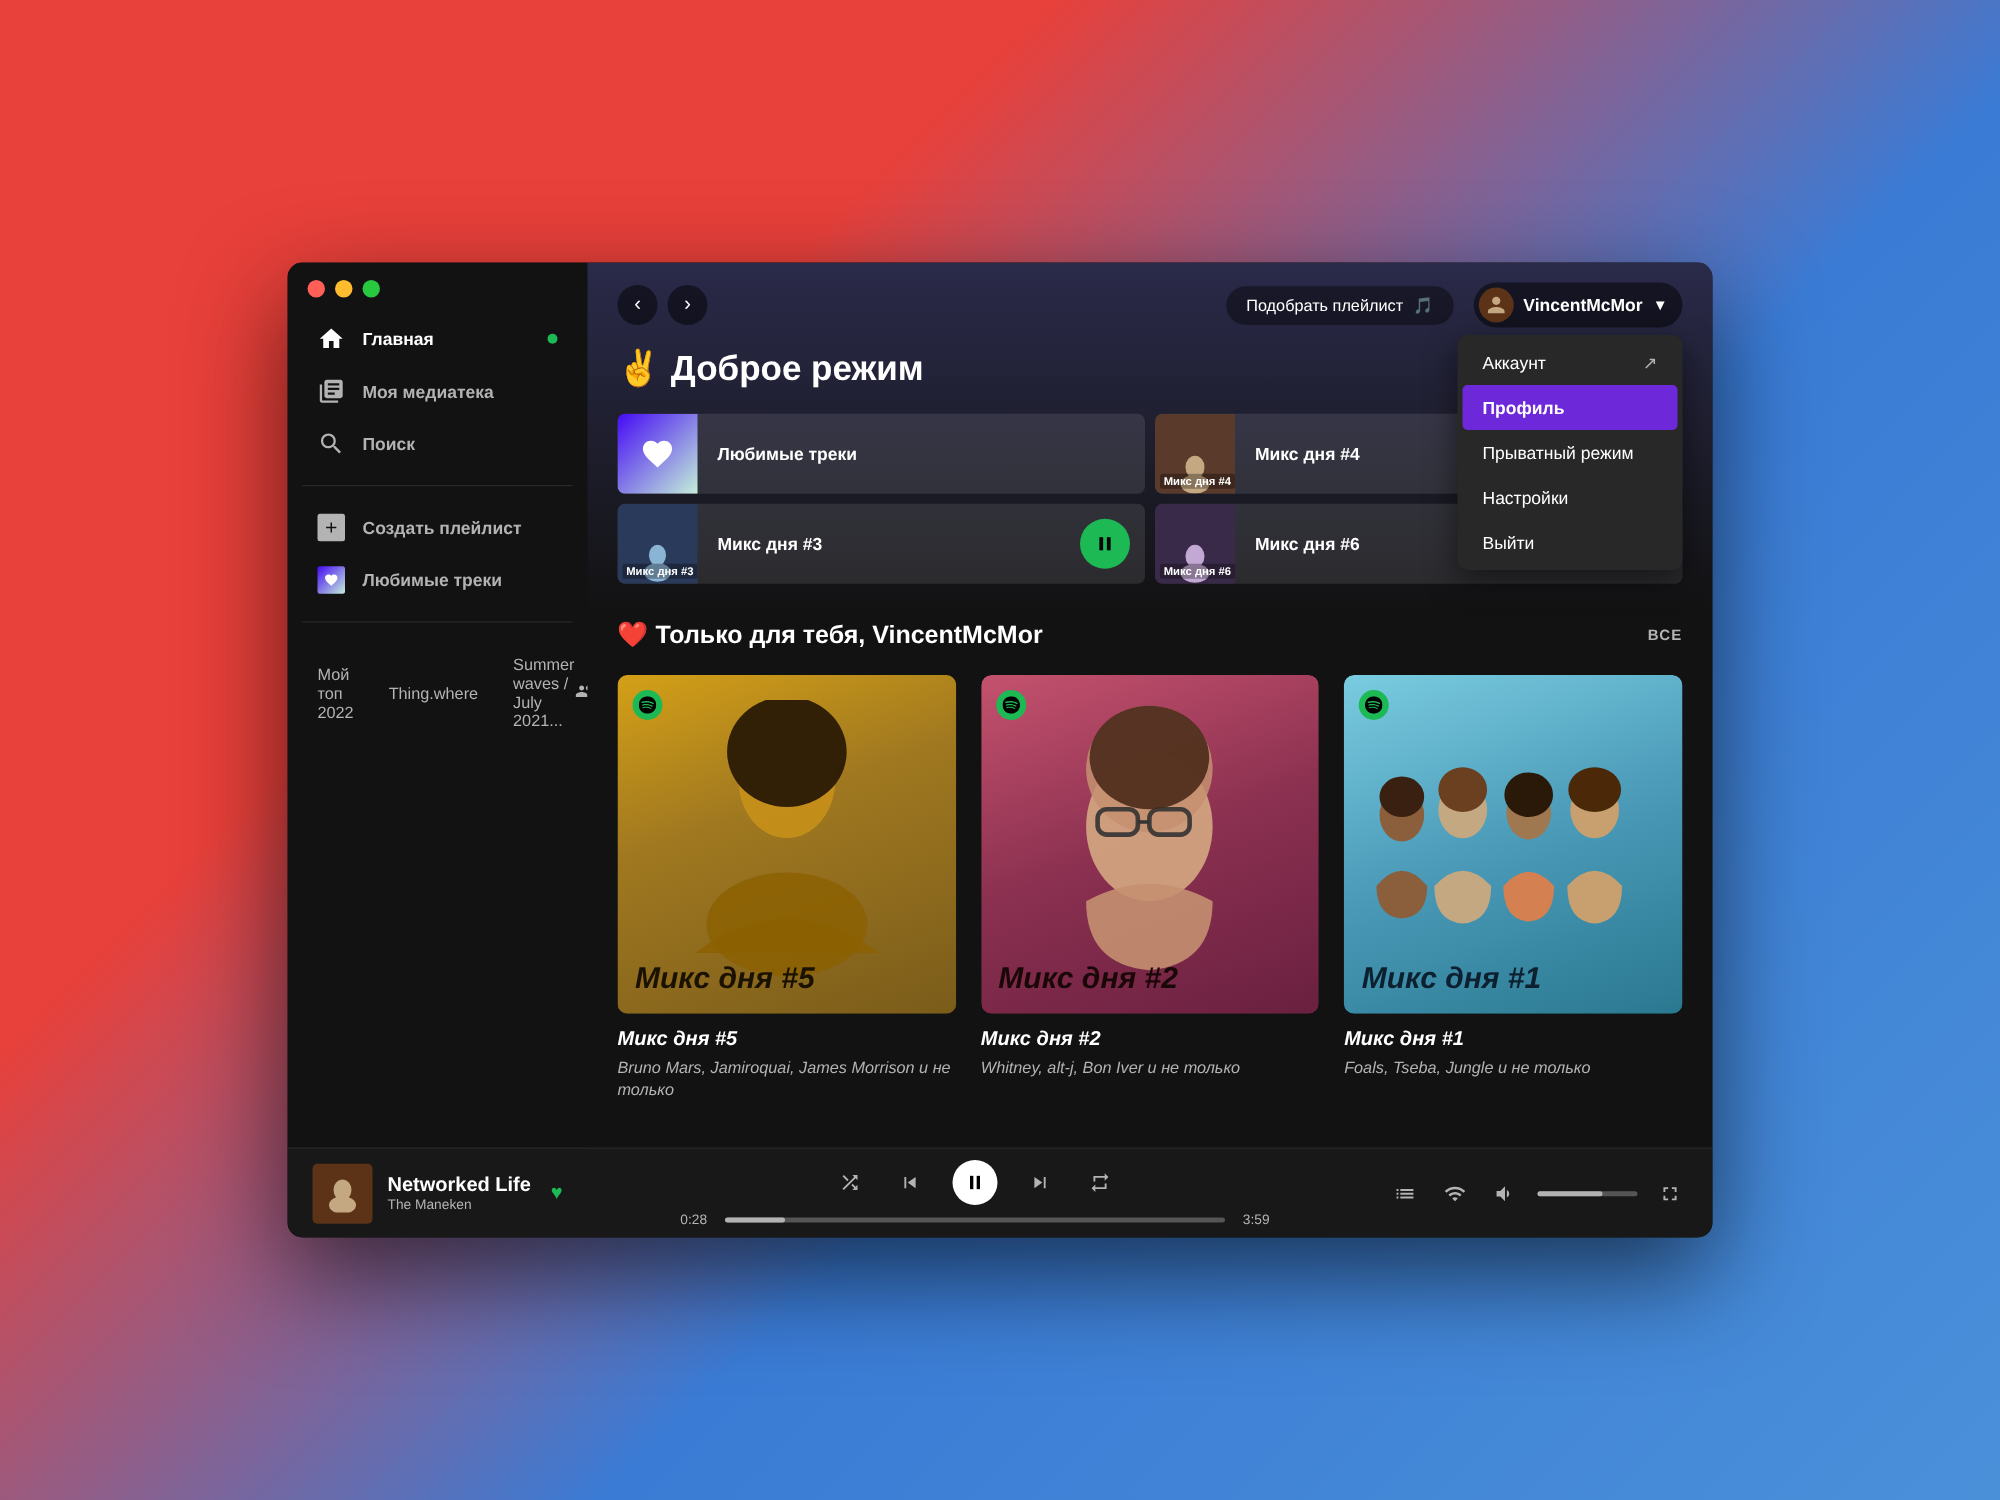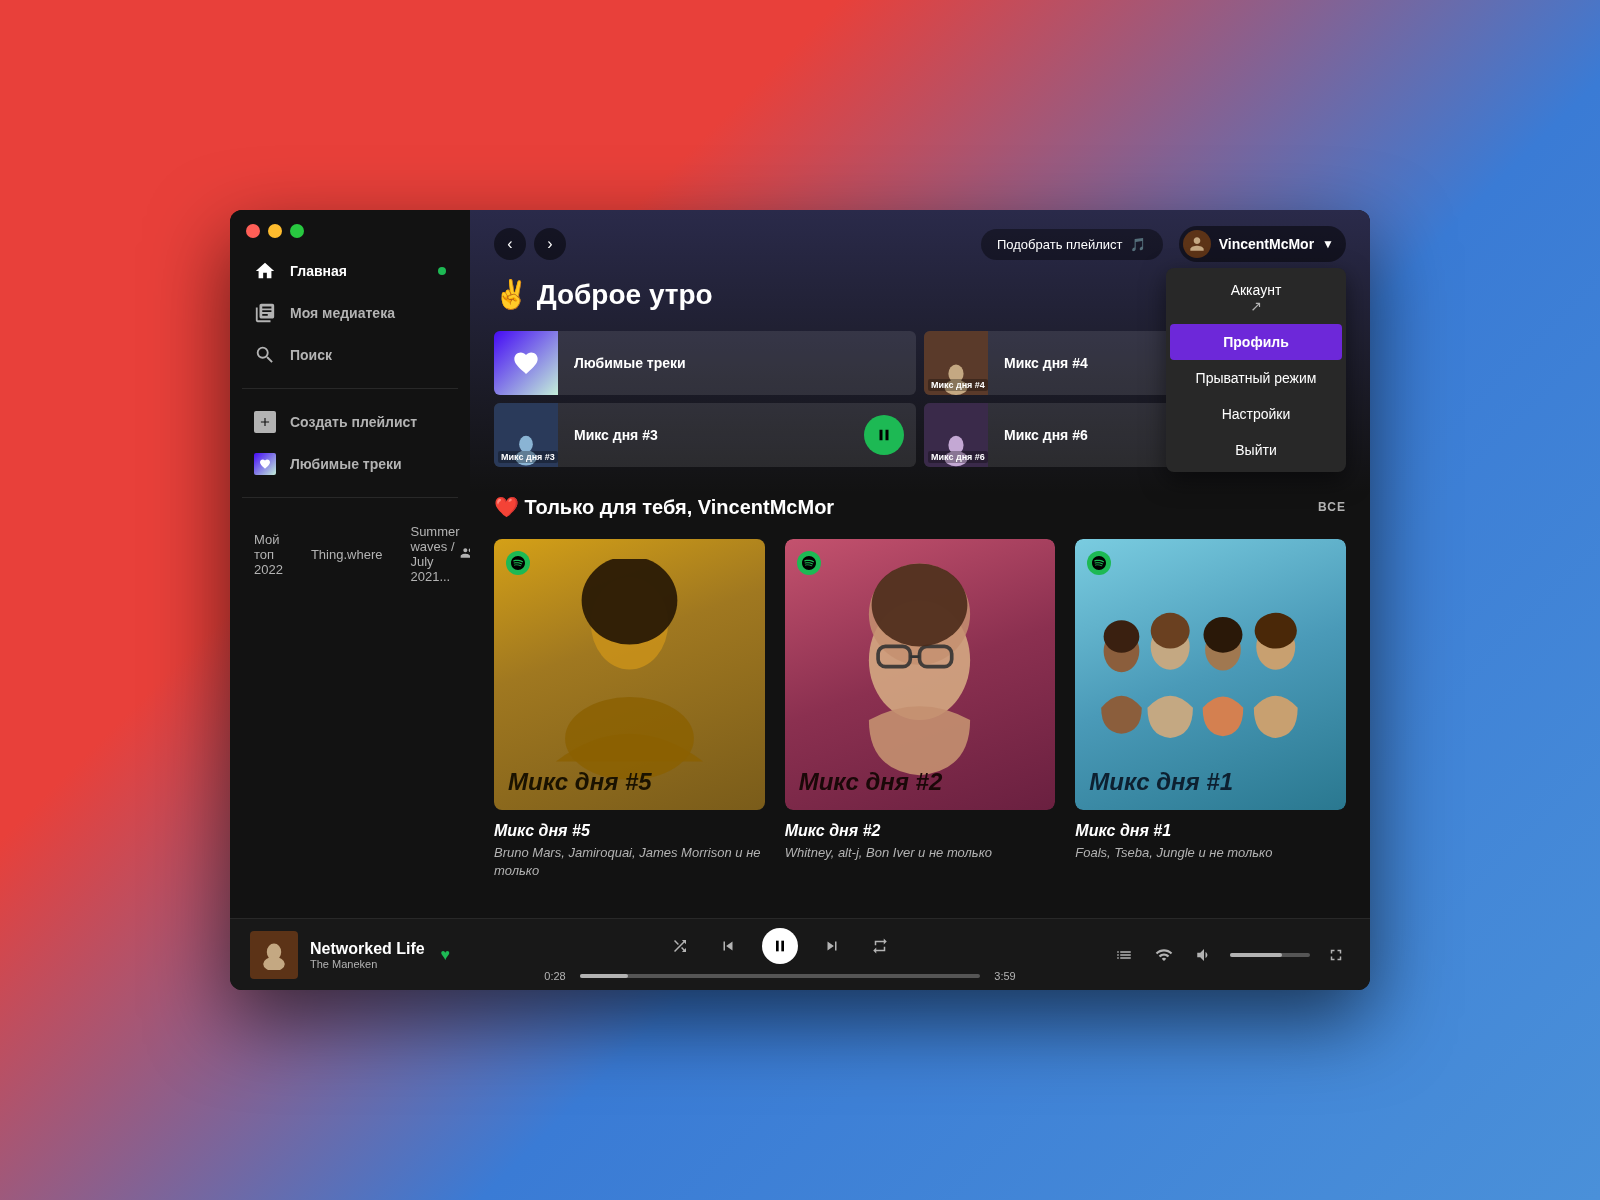--- a/index.html
+++ b/index.html
@@ -223,21 +223,20 @@
     }
     .dropdown-item {
       padding: 10px 16px;
       color: #fff;
       font-size: 14px;
       cursor: pointer;
       border-radius: 4px;
       display: flex;
       align-items: center;
       justify-content: space-between;
-      flex-direction: column;
     }
     .dropdown-item.highlighted { color: #fff; font-weight: 600; }
     
     .section-content {
       padding: 0 24px 24px;
     }
     .greeting {
       font-size: 28px;
       font-weight: 700;
       color: #fff;
@@ -646,21 +645,21 @@
         </div>
         <div class="dropdown-item">
           <span>Настройки</span>
         </div>
         <div class="dropdown-item">
           <span>Выйти</span>
         </div>
       </div>
 
       <div class="section-content">
-        <div class="greeting">✌️ Доброе утро</div>
+        <div class="greeting">✌️ Доброе режим</div>
 
         <div class="quick-grid">
 
           <div class="quick-card">
             <div class="quick-card-thumb thumb-liked">
               <svg width="28" height="28" viewBox="0 0 24 24" fill="white">
                   <path d="M12 21.35l-1.45-1.32C5.4 15.36 2 12.28 2 8.5 2 5.42 4.42 3 7.5 3c1.74 0 3.41.81 4.5 2.09C13.09 3.81 14.76 3 16.5 3 19.58 3 22 5.42 22 8.5c0 3.78-3.4 6.86-8.55 11.54L12 21.35z"></path>
                 </svg>
             </div>
             <span class="quick-card-label">Любимые треки</span>

